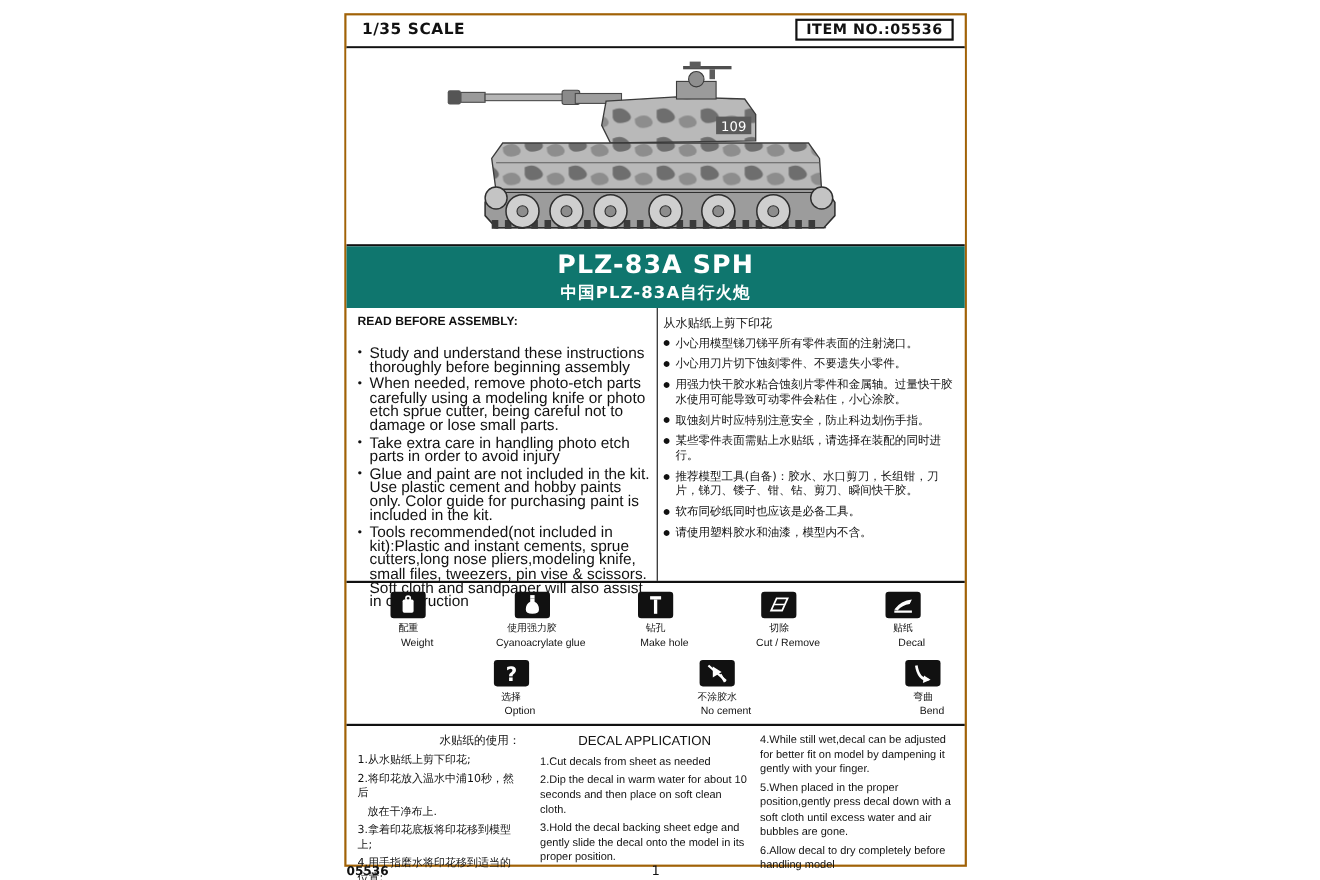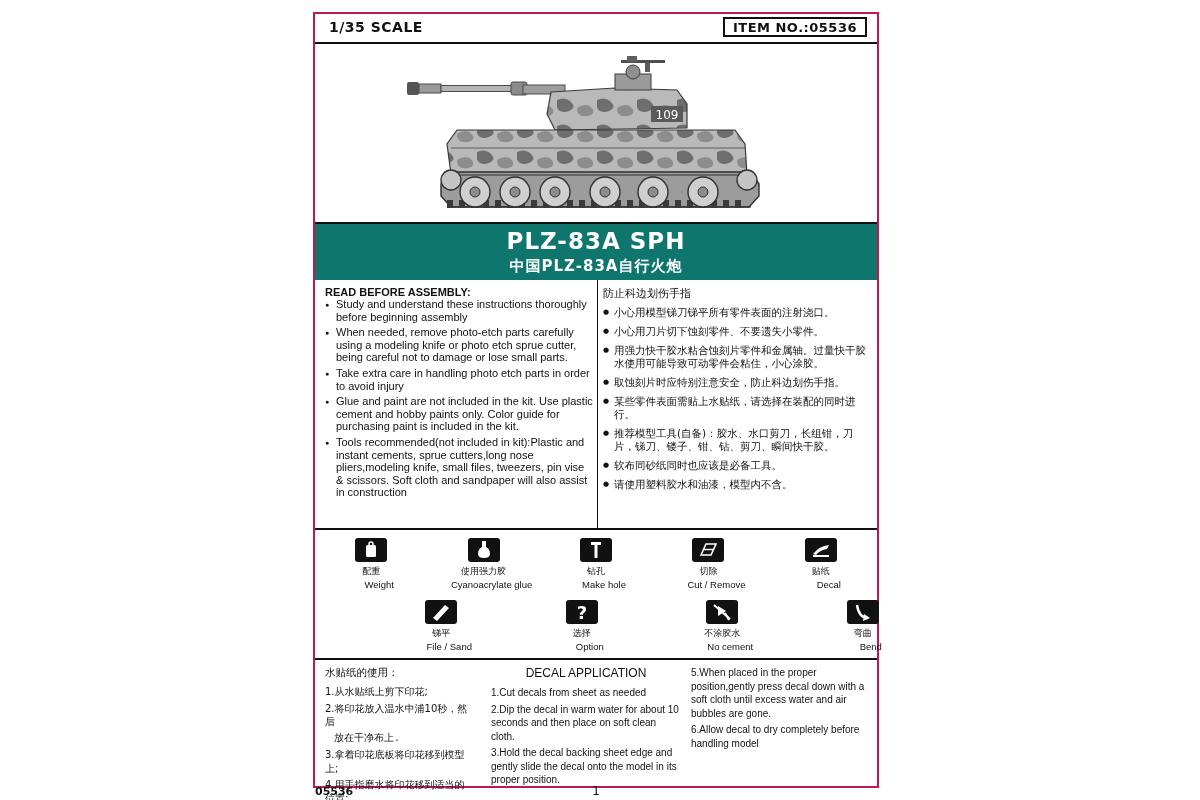--- a/index.html
+++ b/index.html
@@ -1,66 +1,66 @@
 <!DOCTYPE html>
 <html><head>
 <meta charset="utf-8">
 <style>
   html,body{margin:0;padding:0;background:#ffffff;}
   body{width:1200px;height:800px;font-family:"Liberation Sans",sans-serif;color:#111;overflow:hidden;}
   .page{position:absolute;left:0;top:0;width:1200px;height:800px;background:#fff;}
-  .sheet{position:absolute;left:313px;top:12px;width:566px;height:776px;border:2px solid #be185d;background:#fff;box-sizing:border-box;}
+  .sheet{position:absolute;left:313px;top:12px;width:566px;height:776px;border:2px solid #a16207;background:#fff;box-sizing:border-box;}
 
   
   .hdr{position:relative;height:28px;border-bottom:2px solid #111;}
   .scale{position:absolute;left:14px;top:5px;font-weight:bold;font-size:14px;letter-spacing:.5px;font-family:"DejaVu Sans",sans-serif;}
   .itembox{position:absolute;right:10px;top:3px;border:2px solid #111;padding:1px 8px 0 8px;font-weight:bold;font-size:13px;letter-spacing:.5px;font-family:"DejaVu Sans",sans-serif;text-align:right;}
 
   
   .art{position:relative;height:178px;border-bottom:2px solid #111;overflow:hidden;background:#fff;}
   .art svg{position:absolute;left:0;top:0;}
 
   
   .titleband{position:relative;height:56px;background:#0f766e;color:#fff;text-align:center;}
   .t1{font-family:"DejaVu Sans",sans-serif;font-weight:bold;font-size:23px;letter-spacing:1px;padding-top:4px;}
   .t2{font-family:"DejaVu Sans",sans-serif;font-weight:bold;font-size:15px;letter-spacing:1px;padding-top:3px;}
 
   
   .instr{position:relative;height:248px;border-bottom:2px solid #111;}
   .col-l{position:absolute;left:10px;top:6px;width:268px;}
   .col-r{position:absolute;left:288px;top:6px;width:268px;}
   .vdiv{position:absolute;left:282px;top:0;width:1px;height:248px;background:#111;}
-  .head-en{font-size:11px;font-weight:bold;margin-bottom:0;font-family:"Liberation Sans",sans-serif;}
+  .head-en{font-size:11px;font-weight:bold;margin-bottom:16px;font-family:"Liberation Sans",sans-serif;}
   .head-cn{font-size:11px;margin-bottom:5px;font-family:"DejaVu Sans",sans-serif;}
   ul.bul{list-style:none;margin:0;padding:0;}
-  ul.bul li{position:relative;padding-left:11px;font-size:11px;line-height:12.6px;margin-bottom:3px;}
+  ul.bul li{position:relative;padding-left:11px;font-size:14px;line-height:12.6px;margin-bottom:3px;}
   ul.bul li:before{content:"\25CF";position:absolute;left:0;top:0;font-size:7px;line-height:13px;}
   ul.bul.cn li{font-size:10.5px;line-height:13px;margin-bottom:6px;font-family:"DejaVu Sans",sans-serif;}
 
   
   .symbols{position:relative;height:128px;border-bottom:2px solid #111;}
   .symrow{position:absolute;width:100%;display:flex;}
   .symrow.r1{top:8px;}
   .symrow.r2{top:70px;}
   .sym{flex:1;text-align:center;}
   .sym .badge{width:32px;height:24px;margin:0 auto;background:#111;border-radius:3px;position:relative;}
   .sym .badge svg{position:absolute;left:0;top:0;}
   .sym .cn{font-size:9px;margin-top:3px;font-family:"DejaVu Sans",sans-serif;}
   .sym .en{font-size:9.5px;margin-top:1px;font-family:"Liberation Sans",sans-serif;padding-left:16px;}
 
   
   .decal{position:relative;height:135px;}
   .d1{position:absolute;left:10px;top:6px;width:148px;}
   .d2{position:absolute;left:176px;top:6px;width:190px;}
   .d3{position:absolute;left:376px;top:6px;width:182px;}
-  .d-title-cn{font-size:10.5px;margin-bottom:5px;font-family:"DejaVu Sans",sans-serif;}
+  .d-title-cn{font-size:10.5px;margin-bottom:5px;font-family:"DejaVu Sans",sans-serif;text-align:right;}
   .d-title-en{font-size:12px;margin-bottom:6px;font-family:"Liberation Sans",sans-serif;text-align:center;}
   .dline{font-size:10px;line-height:13.5px;margin-bottom:3px;font-family:"DejaVu Sans",sans-serif;}
   .dline.en{font-size:10px;line-height:13.5px;font-family:"Liberation Sans",sans-serif;}
-  .d-sub{padding-left:9px;font-family:Liberation Mono, monospace;}
+  .d-sub{padding-left:9px;}
 
   
   .footer{position:absolute;left:313px;top:792px;width:566px;}
   .f-left{position:absolute;left:2px;top:-7px;font-size:11px;font-weight:bold;font-family:"DejaVu Sans",sans-serif;}
   .f-mid{position:absolute;left:50%;top:-8px;transform:translateX(-50%);font-size:12px;font-family:"DejaVu Sans",sans-serif;}
 </style>
 </head>
 <body>
 
 <div class="page">
@@ -177,21 +177,21 @@
         <ul class="bul">
           <li>Study and understand these instructions thoroughly before beginning assembly</li>
           <li>When needed, remove photo-etch parts carefully using a modeling knife or photo etch sprue cutter, being careful not to damage or lose small parts.</li>
           <li>Take extra care in handling photo etch parts in order to avoid injury</li>
           <li>Glue and paint are not included in the kit. Use plastic cement and hobby paints only. Color guide for purchasing paint is included in the kit.</li>
           <li>Tools recommended(not included in kit):Plastic and instant cements, sprue cutters,long nose pliers,modeling knife, small files, tweezers, pin vise &amp; scissors. Soft cloth and sandpaper will also assist in construction</li>
         </ul>
       </div>
 
       <div class="col-r">
-        <div class="head-cn">防止科边划伤手指</div>
+        <div class="head-cn">从水贴纸上剪下印花</div>
         <ul class="bul cn">
           <li>小心用模型锑刀锑平所有零件表面的注射浇口。</li>
           <li>小心用刀片切下蚀刻零件、不要遗失小零件。</li>
           <li>用强力快干胶水粘合蚀刻片零件和金属轴。过量快干胶水使用可能导致可动零件会粘住，小心涂胶。</li>
           <li>取蚀刻片时应特别注意安全，防止科边划伤手指。</li>
           <li>某些零件表面需贴上水贴纸，请选择在装配的同时进行。</li>
           <li>推荐模型工具(自备)：胶水、水口剪刀，长组钳，刀片，锑刀、镂子、钳、钻、剪刀、瞬间快干胶。</li>
           <li>软布同砂纸同时也应该是必备工具。</li>
           <li>请使用塑料胶水和油漆，模型内不含。</li>
         </ul>
@@ -250,29 +250,20 @@
           </div>
           <div class="cn">贴纸</div>
           <div class="en">Decal</div>
         </div>
       </div>
 
       <div class="symrow r2" style="padding:0 56px;">
         <div class="sym">
           <div class="badge">
             <svg width="32" height="24" viewBox="0 0 32 24">
-                <path d="M8,18 L20,5 l4,3 L12,21 z" fill="#fff"></path>
-              </svg>
-          </div>
-          <div class="cn">锑平</div>
-          <div class="en">File / Sand</div>
-        </div>
-        <div class="sym">
-          <div class="badge">
-            <svg width="32" height="24" viewBox="0 0 32 24">
                 <text x="16" y="19" font-family="DejaVu Sans" font-size="18" font-weight="bold" fill="#fff" text-anchor="middle">?</text>
               </svg>
           </div>
           <div class="cn">选择</div>
           <div class="en">Option</div>
         </div>
         <div class="sym">
           <div class="badge">
             <svg width="32" height="24" viewBox="0 0 32 24">
                 <path d="M12,6 l8,5 -8,5 z" fill="#fff"></path>
@@ -308,20 +299,21 @@
       </div>
 
       <div class="d2">
         <div class="d-title-en">DECAL APPLICATION</div>
         <div class="dline en">1.Cut decals from sheet as needed</div>
         <div class="dline en">2.Dip the decal in warm water for about 10 seconds and then place on soft clean cloth.</div>
         <div class="dline en">3.Hold the decal backing sheet edge and gently slide the decal onto the model in its proper position.</div>
       </div>
 
       <div class="d3">
+        <div class="dline en">4.While still wet,decal can be adjusted for better fit on model by dampening it gently with your finger.</div>
         <div class="dline en">5.When placed in the proper position,gently press decal down with a soft cloth until excess water and air bubbles are gone.</div>
         <div class="dline en">6.Allow decal to dry completely before handling model</div>
       </div>
     </div>
 
   </div>
 
   <div class="footer">
     <div class="f-left">05536</div>
     <div class="f-mid">1</div>

